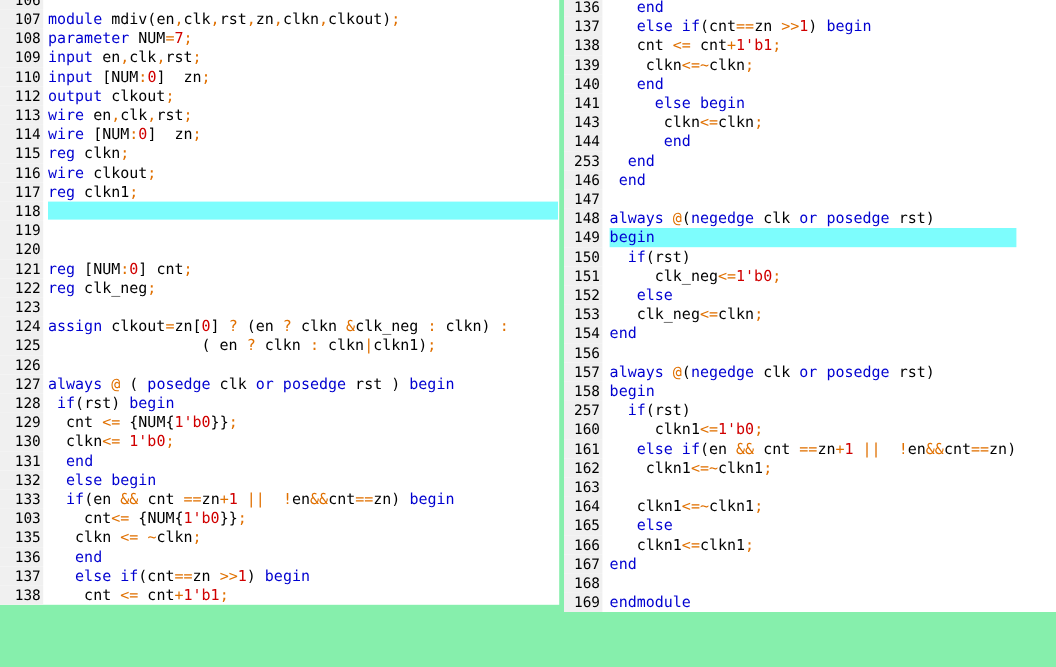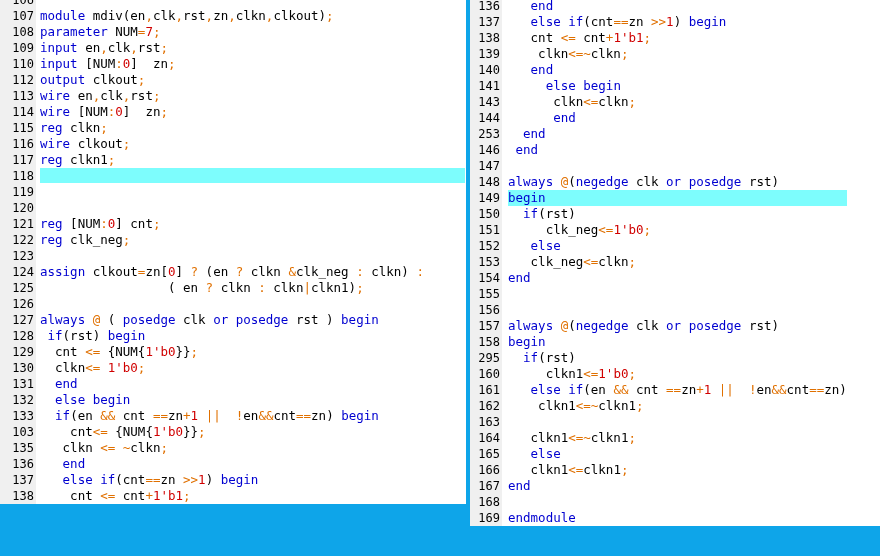--- a/index.html
+++ b/index.html
@@ -11,21 +11,21 @@
     width: 880px;
     height: 556px;
     overflow: hidden;
     font-family: "DejaVu Sans Mono", "Liberation Mono", monospace;
   }
 
   #page {
     position: relative;
     width: 880px;
     height: 556px;
-    background: #0ea5e9;
+    background: #86efac;
   }
 
   .code-column {
     position: absolute;
     top: 0;
     background: #ffffff;
   }
 
   #column-left  { left: 0px;   width: 466px; }
   #column-right { left: 470px; width: 410px; }
@@ -132,25 +132,24 @@
       <div class="code-line"><div class="gutter">253</div><div class="code-text"><span class="id">  </span><span class="kw">end</span></div></div>
       <div class="code-line"><div class="gutter">146</div><div class="code-text"><span class="id"> </span><span class="kw">end</span></div></div>
       <div class="code-line"><div class="gutter">147</div><div class="code-text"></div></div>
       <div class="code-line"><div class="gutter">148</div><div class="code-text"><span class="kw">always</span><span class="id"> </span><span class="op">@</span><span class="id">(</span><span class="kw">negedge</span><span class="id"> clk </span><span class="kw">or</span><span class="id"> </span><span class="kw">posedge</span><span class="id"> rst)</span></div></div>
       <div class="code-line hl"><div class="gutter">149</div><div class="code-text"><span class="kw">begin</span><span class="id">                                        </span></div></div>
       <div class="code-line"><div class="gutter">150</div><div class="code-text"><span class="id">  </span><span class="kw">if</span><span class="id">(rst)</span></div></div>
       <div class="code-line"><div class="gutter">151</div><div class="code-text"><span class="id">     clk_neg</span><span class="op">&lt;=</span><span class="num">1'b0</span><span class="op">;</span></div></div>
       <div class="code-line"><div class="gutter">152</div><div class="code-text"><span class="id">   </span><span class="kw">else</span></div></div>
       <div class="code-line"><div class="gutter">153</div><div class="code-text"><span class="id">   clk_neg</span><span class="op">&lt;=</span><span class="id">clkn</span><span class="op">;</span></div></div>
       <div class="code-line"><div class="gutter">154</div><div class="code-text"><span class="kw">end</span></div></div>
-      <div class="code-line"><div class="gutter">155</div><div class="code-text"></div></div>
       <div class="code-line"><div class="gutter">156</div><div class="code-text"></div></div>
       <div class="code-line"><div class="gutter">157</div><div class="code-text"><span class="kw">always</span><span class="id"> </span><span class="op">@</span><span class="id">(</span><span class="kw">negedge</span><span class="id"> clk </span><span class="kw">or</span><span class="id"> </span><span class="kw">posedge</span><span class="id"> rst)</span></div></div>
       <div class="code-line"><div class="gutter">158</div><div class="code-text"><span class="kw">begin</span></div></div>
-      <div class="code-line"><div class="gutter">295</div><div class="code-text"><span class="id">  </span><span class="kw">if</span><span class="id">(rst)</span></div></div>
+      <div class="code-line"><div class="gutter">257</div><div class="code-text"><span class="id">  </span><span class="kw">if</span><span class="id">(rst)</span></div></div>
       <div class="code-line"><div class="gutter">160</div><div class="code-text"><span class="id">     clkn1</span><span class="op">&lt;=</span><span class="num">1'b0</span><span class="op">;</span></div></div>
       <div class="code-line"><div class="gutter">161</div><div class="code-text"><span class="id">   </span><span class="kw">else</span><span class="id"> </span><span class="kw">if</span><span class="id">(en </span><span class="op">&amp;&amp;</span><span class="id"> cnt </span><span class="op">==</span><span class="id">zn</span><span class="op">+</span><span class="num">1</span><span class="id"> </span><span class="op">||</span><span class="id">  </span><span class="op">!</span><span class="id">en</span><span class="op">&amp;&amp;</span><span class="id">cnt</span><span class="op">==</span><span class="id">zn)</span></div></div>
       <div class="code-line"><div class="gutter">162</div><div class="code-text"><span class="id">    clkn1</span><span class="op">&lt;=~</span><span class="id">clkn1</span><span class="op">;</span></div></div>
       <div class="code-line"><div class="gutter">163</div></div>
       <div class="code-line"><div class="gutter">164</div><div class="code-text"><span class="id">   clkn1</span><span class="op">&lt;=~</span><span class="id">clkn1</span><span class="op">;</span></div></div>
       <div class="code-line"><div class="gutter">165</div><div class="code-text"><span class="id">   </span><span class="kw">else</span></div></div>
       <div class="code-line"><div class="gutter">166</div><div class="code-text"><span class="id">   clkn1</span><span class="op">&lt;=</span><span class="id">clkn1</span><span class="op">;</span></div></div>
       <div class="code-line"><div class="gutter">167</div><div class="code-text"><span class="kw">end</span></div></div>
       <div class="code-line"><div class="gutter">168</div><div class="code-text"></div></div>
       <div class="code-line"><div class="gutter">169</div><div class="code-text"><span class="kw">endmodule</span></div></div>

